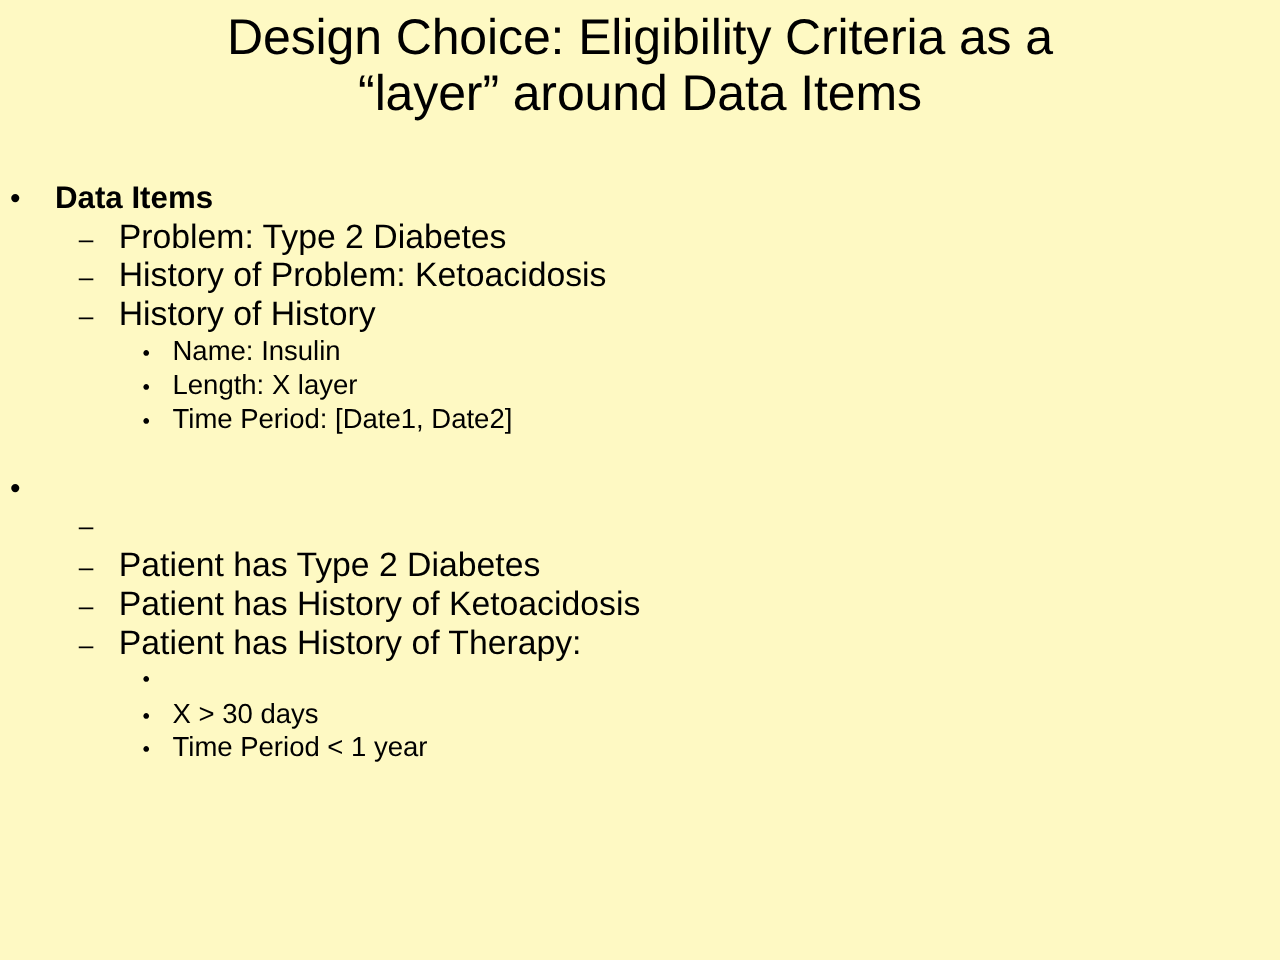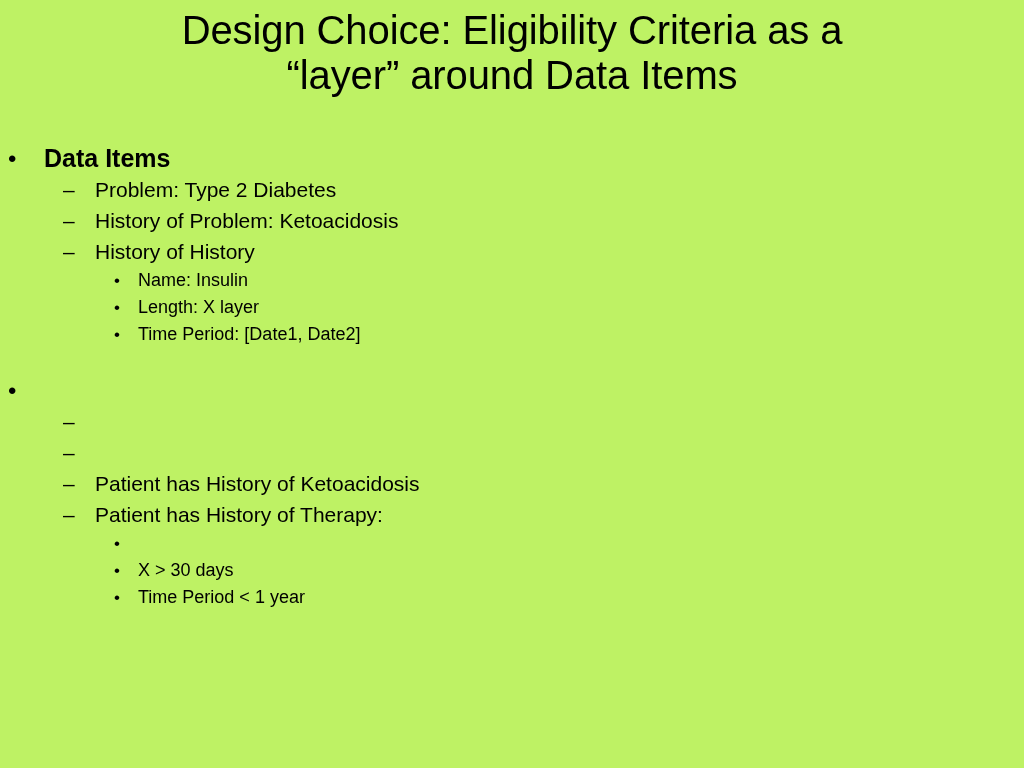--- a/index.html
+++ b/index.html
@@ -12,21 +12,21 @@
     height: 768px;
     overflow: hidden;
     font-family: "Liberation Sans", sans-serif;
     color: #000000;
     -webkit-font-smoothing: antialiased;
   }
   .slide {
     position: relative;
     width: 1024px;
     height: 768px;
-    background: #bef264;
+    background: #fef9c3;
   }
 
   
   .title-block {
     position: absolute;
     top: 8px;
     left: 0;
     width: 1024px;
     text-align: center;
   }
@@ -83,40 +83,40 @@
     height: 31px;
   }
   .lvl2 .marker {
     width: 32px;
     flex: 0 0 32px;
     font-size: 21px;
     line-height: 31px;
     text-align: left;
   }
   .lvl2 .text {
-    font-size: 21px;
+    font-size: 27px;
     line-height: 31px;
     white-space: nowrap;
     text-align: right;
   }
 
   
   .lvl3 {
     padding-left: 114px;
     height: 27px;
   }
   .lvl3 .marker {
     width: 24px;
     flex: 0 0 24px;
     font-size: 17px;
     line-height: 27px;
     text-align: left;
   }
   .lvl3 .text {
-    font-size: 18px;
+    font-size: 22px;
     line-height: 27px;
     white-space: nowrap;
   }
 
   .marker { color: #000000; }
 </style>
 </head>
 <body>
 
 <div class="slide">
@@ -174,20 +174,21 @@
       <div class="item lvl1">
         <span class="marker">•</span>
       </div>
 
       <div class="item lvl2">
         <span class="marker">–</span>
       </div>
 
       <div class="item lvl2">
         <span class="marker">–</span>
+        <span class="text">Patient has Type 2 Diabetes</span>
       </div>
 
       <div class="item lvl2">
         <span class="marker">–</span>
         <span class="text">Patient has History of Ketoacidosis</span>
       </div>
 
       <div class="item lvl2">
         <span class="marker">–</span>
         <span class="text">Patient has History of Therapy:</span>

